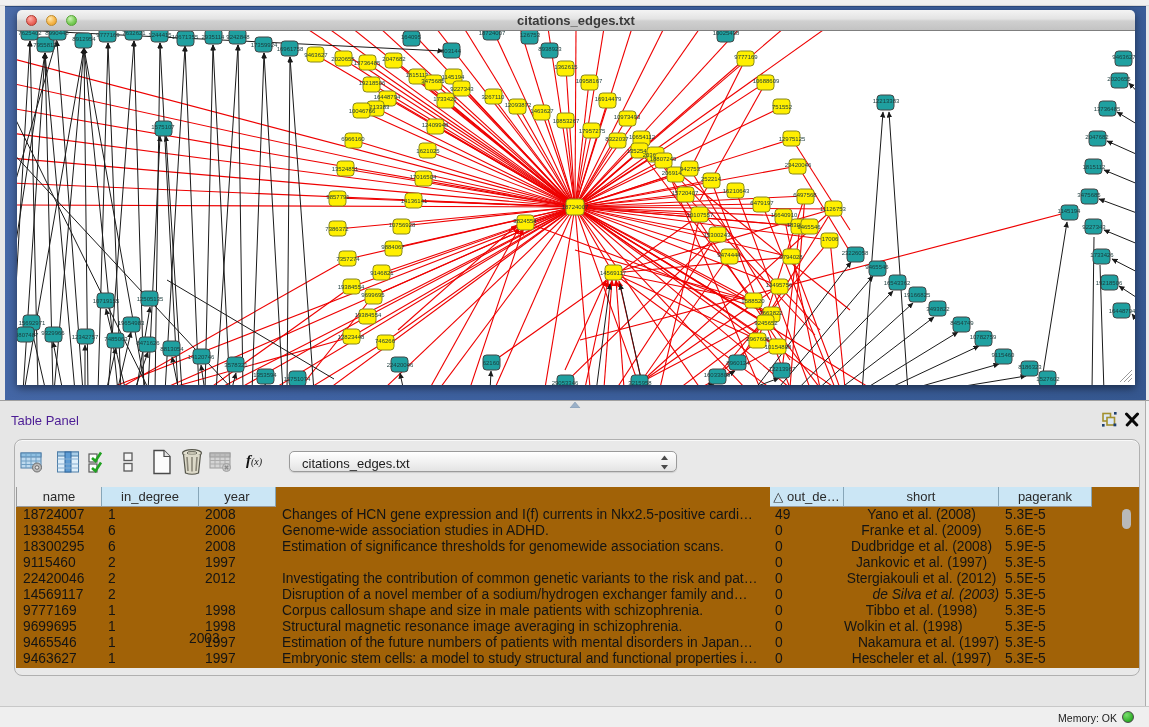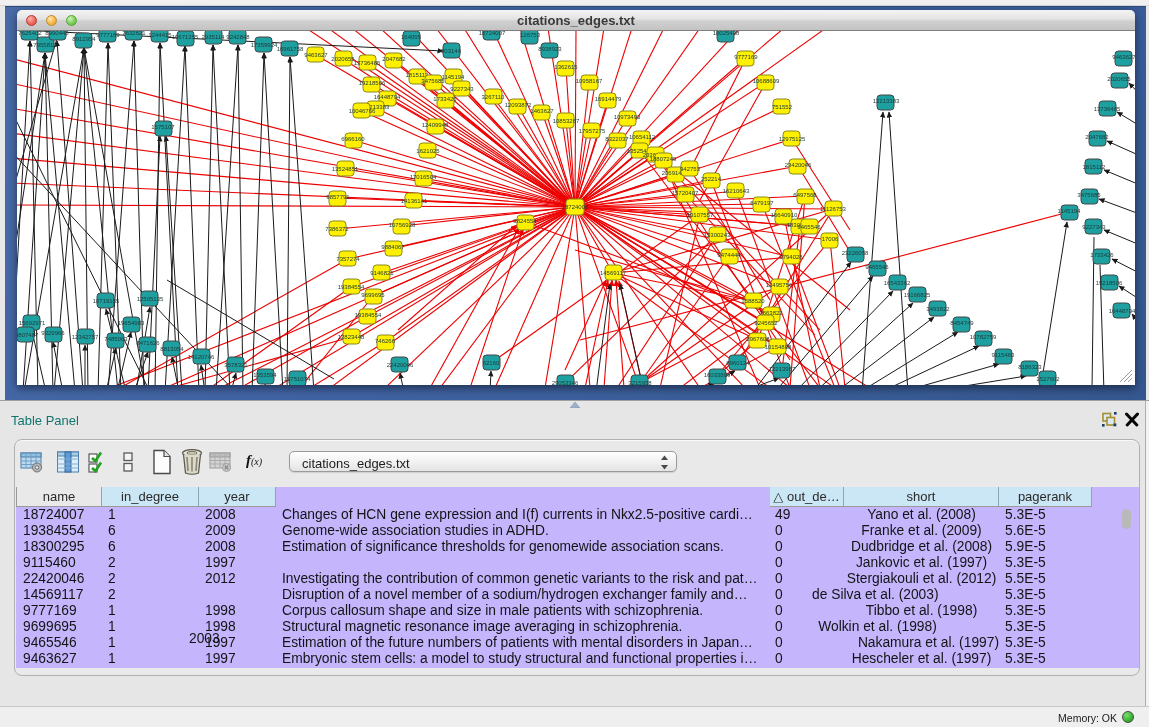--- a/index.html
+++ b/index.html
@@ -18,32 +18,32 @@
   border-radius:5px 5px 0 0;
   background:linear-gradient(#f4f4f4 0%,#e3e3e3 45%,#d0d0d0 55%,#c3c3c3 100%);
   border-bottom:1px solid #7f7f7f; }
 #gtitle .tl { position:absolute; top:5px; width:11px; height:11px; border-radius:50%; }
 #gtitle .t { position:absolute; top:4px; left:0; width:1118px; text-align:center;
   font-size:13px; font-weight:bold; color:#3a3a3a; line-height:13px; }
 #gbody { position:absolute; left:0; top:21px; width:1118px; height:354px; background:#fff; overflow:hidden; }
 
 #tpanel { left:0; top:400px; width:1149px; height:327px; background:#e6e6e6;
   border-top:1px solid #9f9f9f; }
-#tpanel .hdr { position:absolute; left:11px; top:12px; font-size:13px; color:#0f766e; }
+#tpanel .hdr { position:absolute; left:11px; top:12px; font-size:13px; color:#4c1d95; }
 #innerpanel { position:absolute; left:14px; top:38px; width:1126px; height:237px;
   border:1px solid #b0b0b0; border-radius:8px; background:#e9e9e9;
   box-shadow:inset 0 1px 0 rgba(255,255,255,0.7); }
 
 #dd { position:absolute; left:289px; top:50px; width:388px; height:21px;
   border:1px solid #9a9a9a; border-radius:5px;
   background:linear-gradient(#ffffff,#efefef 60%,#e4e4e4);
   box-shadow:0 1px 1px rgba(0,0,0,0.12); }
 #dd .txt { position:absolute; left:12px; top:3.5px; font-size:13px; color:#1d1d1d; }
 
-#tbl { position:absolute; left:16px; top:86px; width:1123px; height:181px; background:#c4b5fd; }
+#tbl { position:absolute; left:16px; top:86px; width:1123px; height:181px; background:#a16207; }
 .hcell { position:absolute; top:0; height:20px; background:#cbe6f5;
   border-right:1px solid #87a6b8; font-size:13px; color:#2a2a2a;
   text-align:center; line-height:20px; border-bottom:1px solid #9a9a9a; }
 .row { position:absolute; font-size:13.8px; color:#141414; height:16px; line-height:16px; white-space:nowrap; }
 .c { position:absolute; top:0; overflow:hidden; white-space:nowrap; }
 
 #tabs { position:absolute; left:429px; top:276px; height:18px; }
 .tab { position:absolute; top:0; height:18px; border:1px solid #9e9e9e; font-size:12.5px;
   line-height:17px; text-align:center; background:linear-gradient(#fdfdfd,#ececec); color:#1c1c1c;margin-top:36px; }
 
@@ -694,21 +694,21 @@
           <div class="c" style="left:86px;width:97px;padding-left:6px;">1</div>
           <div class="c" style="left:183px;width:77px;padding-left:6px;">2008</div>
           <div class="c" style="left:260px;width:494px;padding-left:6px;">Changes of HCN gene expression and I(f) currents in Nkx2.5-positive cardi…</div>
           <div class="c" style="left:754px;width:74px;padding-left:5px;">49</div>
           <div class="c" style="left:828px;width:155px;text-align:center;">Yano et al. (2008)</div>
           <div class="c" style="left:983px;width:93px;padding-left:6px;">5.3E-5</div>
         </div>
 <div class="row" style="left:0;top:36px;width:1123px;">
           <div class="c" style="left:0px;width:86px;padding-left:7px;">19384554</div>
           <div class="c" style="left:86px;width:97px;padding-left:6px;">6</div>
-          <div class="c" style="left:183px;width:77px;padding-left:6px;">2009</div>
+          <div class="c" style="left:183px;width:77px;padding-left:6px;">2006</div>
           <div class="c" style="left:260px;width:494px;padding-left:6px;">Genome-wide association studies in ADHD.</div>
           <div class="c" style="left:754px;width:74px;padding-left:5px;">0</div>
           <div class="c" style="left:828px;width:155px;text-align:center;">Franke et al. (2009)</div>
           <div class="c" style="left:983px;width:93px;padding-left:6px;">5.6E-5</div>
         </div>
 <div class="row" style="left:0;top:52px;width:1123px;">
           <div class="c" style="left:0px;width:86px;padding-left:7px;">18300295</div>
           <div class="c" style="left:86px;width:97px;padding-left:6px;">6</div>
           <div class="c" style="left:183px;width:77px;padding-left:6px;">2008</div>
           <div class="c" style="left:260px;width:494px;padding-left:6px;">Estimation of significance thresholds for genomewide association scans.</div>
@@ -732,39 +732,39 @@
           <div class="c" style="left:754px;width:74px;padding-left:5px;">0</div>
           <div class="c" style="left:828px;width:155px;text-align:center;">Stergiakouli et al. (2012)</div>
           <div class="c" style="left:983px;width:93px;padding-left:6px;">5.5E-5</div>
         </div>
 <div class="row" style="left:0;top:100px;width:1123px;">
           <div class="c" style="left:0px;width:86px;padding-left:7px;">14569117</div>
           <div class="c" style="left:86px;width:97px;padding-left:6px;">2</div>
           <div class="c" style="left:167px;width:77px;padding-left:6px;margin-top:44px;">2003</div>
           <div class="c" style="left:260px;width:494px;padding-left:6px;">Disruption of a novel member of a sodium/hydrogen exchanger family and…</div>
           <div class="c" style="left:754px;width:74px;padding-left:5px;">0</div>
-          <div class="c" style="left:796px;width:155px;text-align:left;">de Silva et al. (2003)</div>
+          <div class="c" style="left:828px;width:155px;text-align:right;font-style:italic;">de Silva et al. (2003)</div>
           <div class="c" style="left:983px;width:93px;padding-left:6px;">5.3E-5</div>
         </div>
 <div class="row" style="left:0;top:116px;width:1123px;">
           <div class="c" style="left:0px;width:86px;padding-left:7px;">9777169</div>
           <div class="c" style="left:86px;width:97px;padding-left:6px;">1</div>
           <div class="c" style="left:183px;width:77px;padding-left:6px;">1998</div>
           <div class="c" style="left:260px;width:494px;padding-left:6px;">Corpus callosum shape and size in male patients with schizophrenia.</div>
           <div class="c" style="left:754px;width:74px;padding-left:5px;">0</div>
           <div class="c" style="left:828px;width:155px;text-align:center;">Tibbo et al. (1998)</div>
           <div class="c" style="left:983px;width:93px;padding-left:6px;">5.3E-5</div>
         </div>
 <div class="row" style="left:0;top:132px;width:1123px;">
           <div class="c" style="left:0px;width:86px;padding-left:7px;">9699695</div>
           <div class="c" style="left:86px;width:97px;padding-left:6px;">1</div>
           <div class="c" style="left:183px;width:77px;padding-left:6px;">1998</div>
           <div class="c" style="left:260px;width:494px;padding-left:6px;">Structural magnetic resonance image averaging in schizophrenia.</div>
           <div class="c" style="left:754px;width:74px;padding-left:5px;">0</div>
-          <div class="c" style="left:784px;width:155px;text-align:center;">Wolkin et al. (1998)</div>
+          <div class="c" style="left:828px;width:155px;text-align:left;">Wolkin et al. (1998)</div>
           <div class="c" style="left:983px;width:93px;padding-left:6px;">5.3E-5</div>
         </div>
 <div class="row" style="left:0;top:148px;width:1123px;">
           <div class="c" style="left:0px;width:86px;padding-left:7px;">9465546</div>
           <div class="c" style="left:86px;width:97px;padding-left:6px;">1</div>
           <div class="c" style="left:183px;width:77px;padding-left:6px;">1997</div>
           <div class="c" style="left:260px;width:494px;padding-left:6px;">Estimation of the future numbers of patients with mental disorders in Japan…</div>
           <div class="c" style="left:754px;width:74px;padding-left:5px;">0</div>
           <div class="c" style="left:828px;width:155px;text-align:right;">Nakamura et al. (1997)</div>
           <div class="c" style="left:983px;width:93px;padding-left:6px;">5.3E-5</div>

